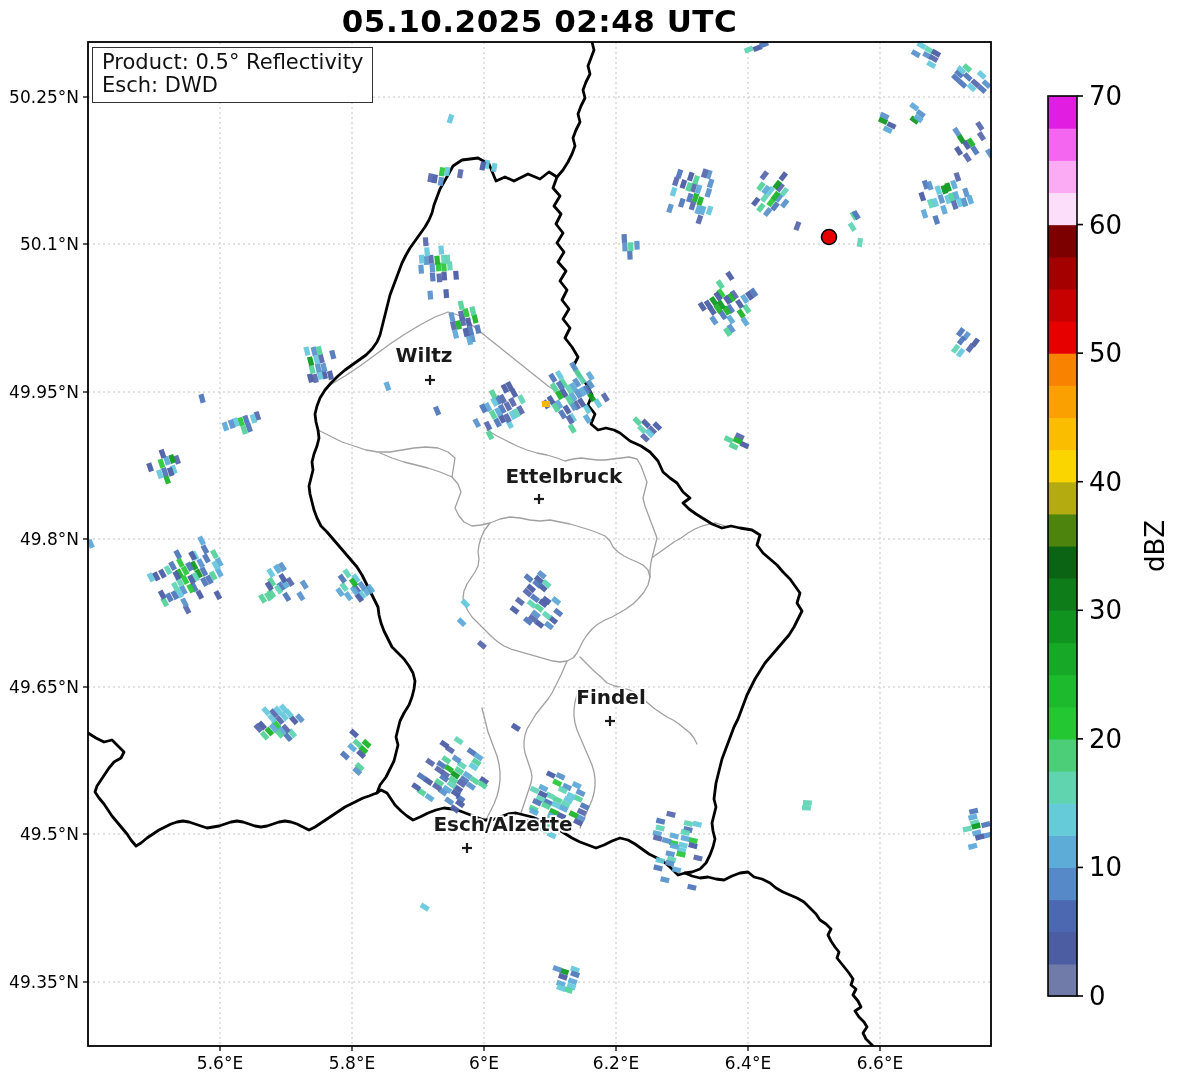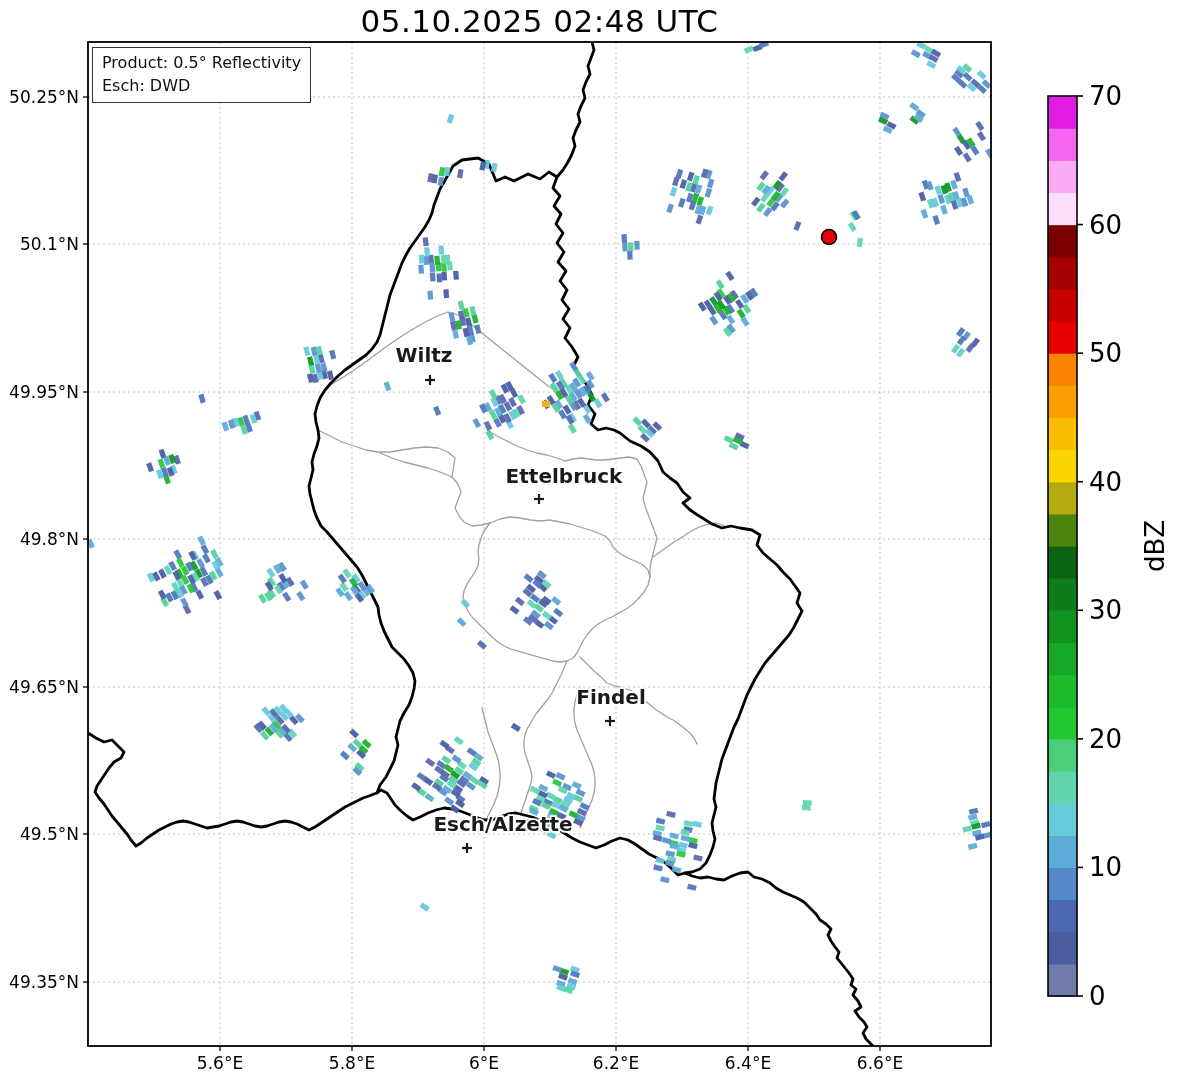--- a/index.html
+++ b/index.html
@@ -1,22 +1,22 @@
 <!DOCTYPE html>
 <html><head>
 <meta charset="utf-8">
 <style>
   html,body{margin:0;padding:0;background:#ffffff;}
   body{width:1184px;height:1081px;position:relative;overflow:hidden;
        font-family:"DejaVu Sans","Liberation Sans",sans-serif;}
   #map-svg{position:absolute;left:0;top:0;z-index:1;}
   .figure-title{position:absolute;left:88px;top:3px;width:903px;text-align:center;
-       font-size:31px;color:#000;z-index:2;letter-spacing:0.5px;}
+       font-size:31px;color:#000;z-index:2;letter-spacing:0.5px;font-weight:bold;}
   .info-box{position:absolute;left:92px;top:47px;z-index:3;background:#ffffff;
-       border:1.3px solid #333;padding:3px 9px 5px 9px;font-size:16px;line-height:23px;color:#111;}
+       border:1.3px solid #333;padding:3px 9px 5px 9px;font-size:21px;line-height:23px;color:#111;}
 </style>
 </head>
 <body>
 
 <div class="figure-title">05.10.2025 02:48 UTC</div>
 
 <div class="info-box">
   <div>Product: 0.5° Reflectivity</div>
   <div>Esch: DWD</div>
 </div>

